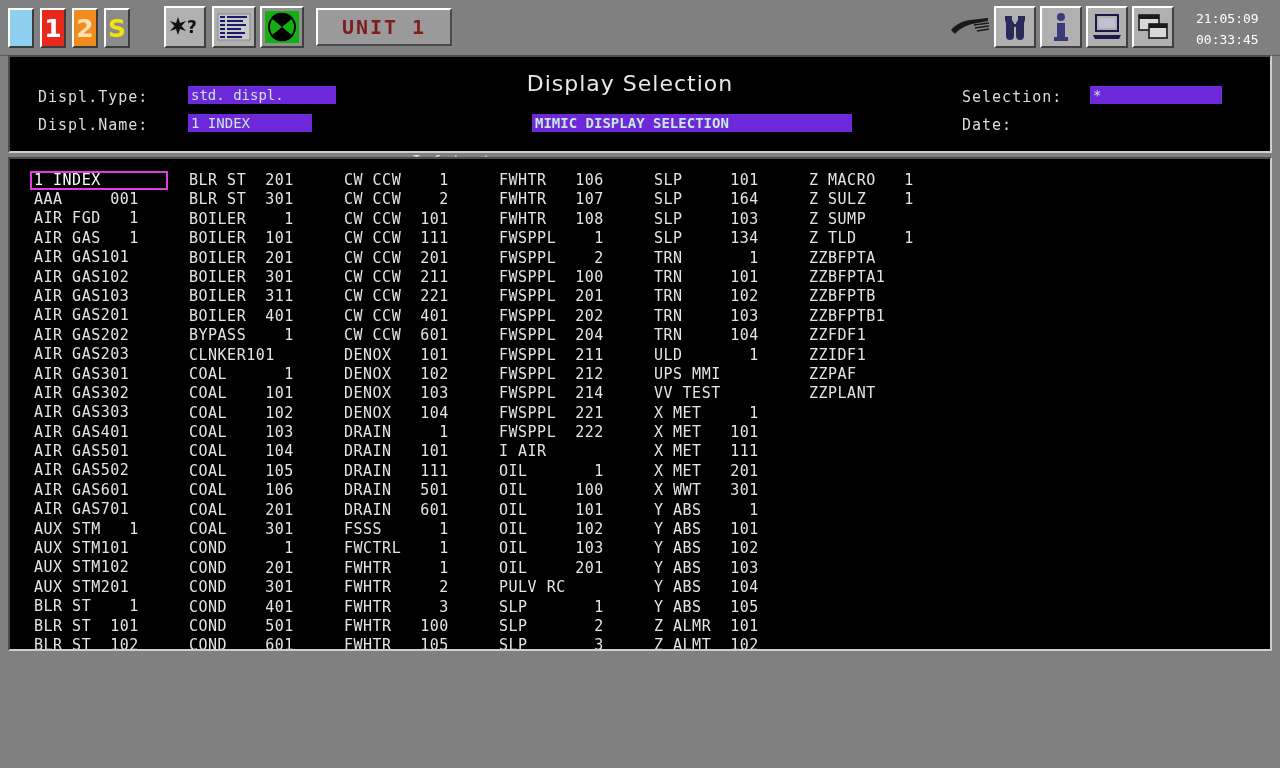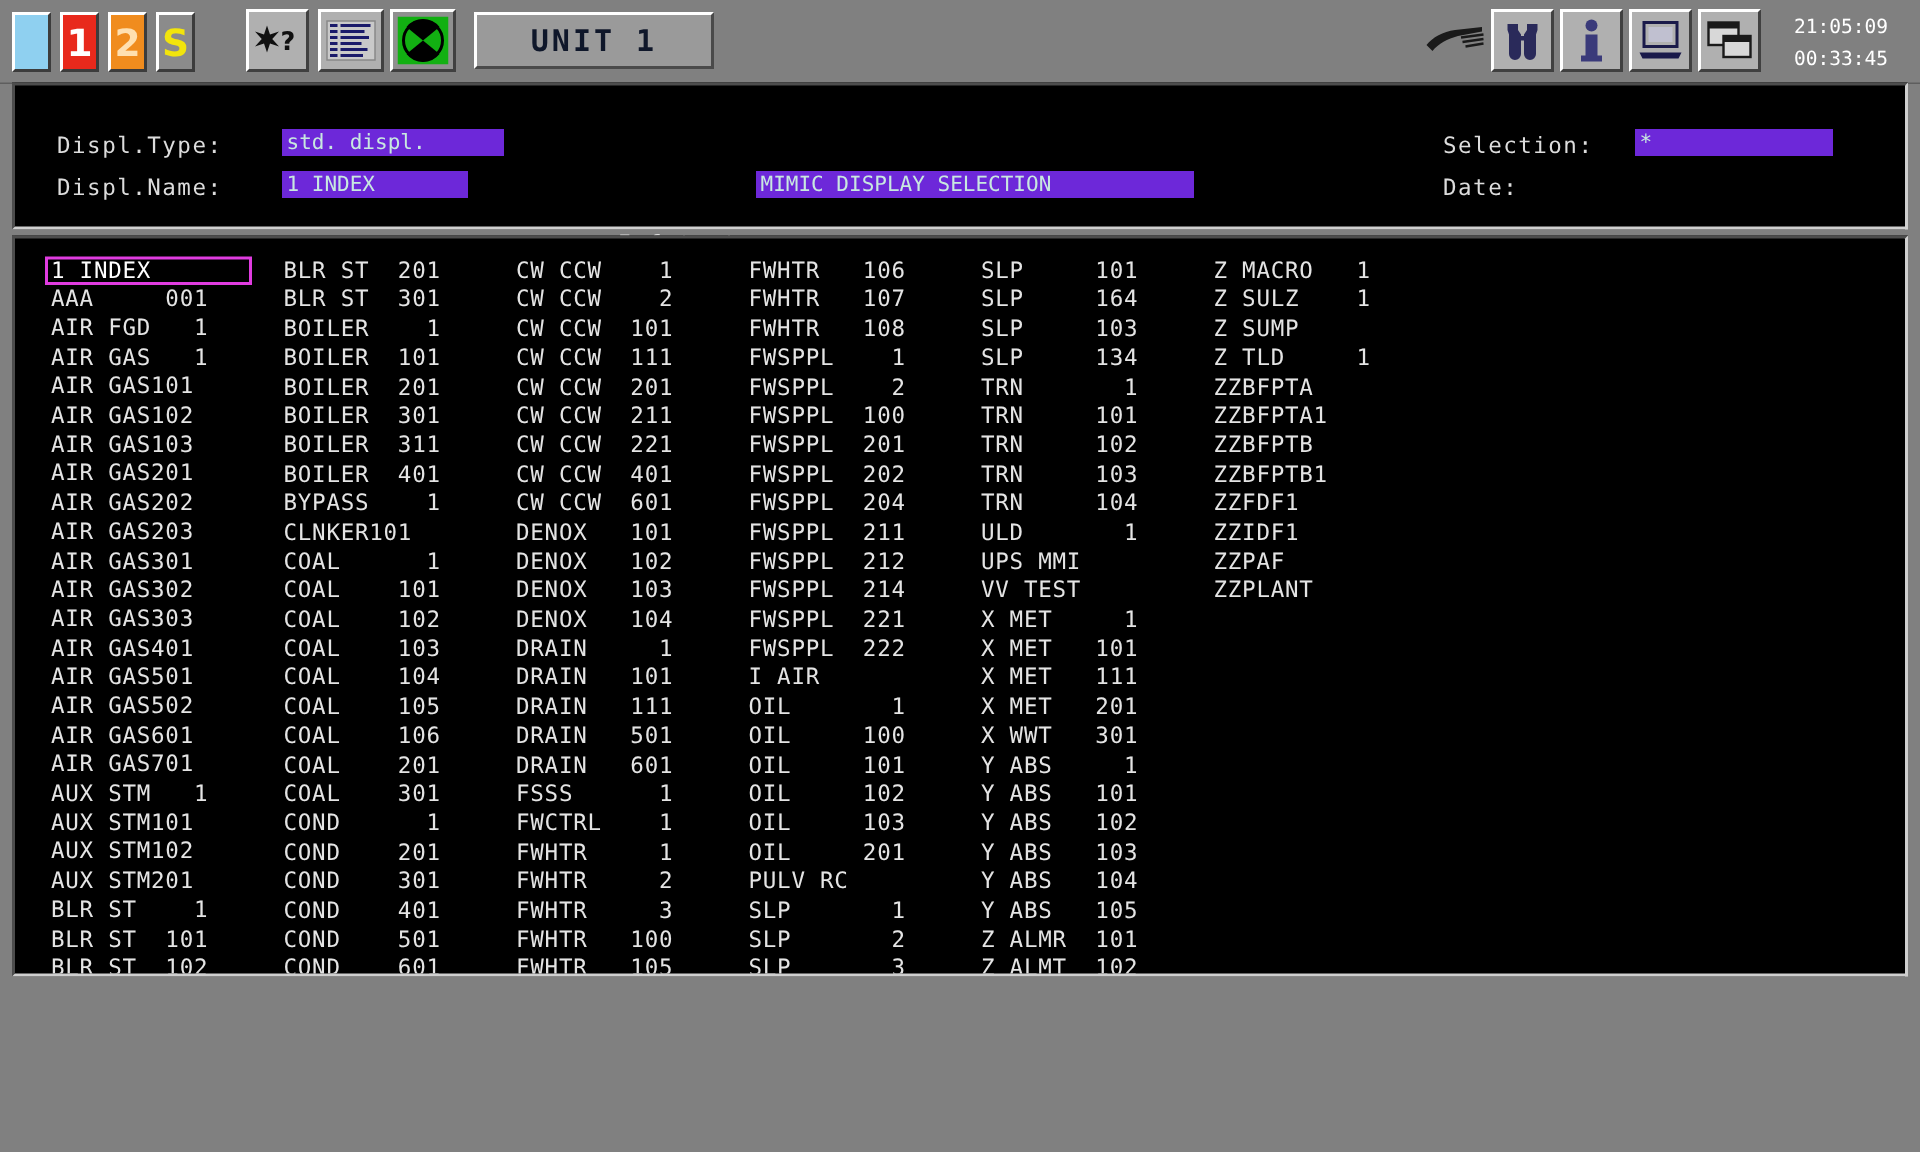--- a/index.html
+++ b/index.html
@@ -32,26 +32,26 @@
     font-family:"DejaVu Sans","Liberation Sans",sans-serif;
     font-weight:bold;font-size:25px;line-height:1;}
   #cb0{left:8px;background:#8fd0f0;}
   #cb1{left:40px;background:#e8291c;color:#ffffff;}
   #cb2{left:72px;background:#f08c1e;color:#ffe0b0;}
   #cb3{left:104px;background:#8b8b8b;color:#f2e40c;}
 
   #btn-star{left:164px;width:42px;}
   #btn-list{left:212px;width:44px;}
   #btn-green{left:260px;width:44px;background:#909090;}
-  #unitbox{position:absolute;left:316px;top:8px;width:160px;height:38px;
+  #unitbox{position:absolute;left:316px;top:8px;width:136px;height:38px;
     box-sizing:border-box;background:#9a9a9a;
     border-top:2px solid #ffffff;border-left:2px solid #ffffff;
     border-right:2px solid #4a4a4a;border-bottom:2px solid #4a4a4a;
     display:flex;align-items:center;justify-content:center;
-    color:#0f172a;font-size:20px;letter-spacing:2px;font-weight:bold;}
+    color:#7f1d1d;font-size:20px;letter-spacing:2px;font-weight:bold;}
 
   #hand-icon{position:absolute;left:948px;top:14px;width:44px;height:26px;}
   #btn-binoc{left:994px;width:42px;}
   #btn-info{left:1040px;width:42px;}
   #btn-pc{left:1086px;width:42px;}
   #btn-win{left:1132px;width:42px;}
   #clock{position:absolute;left:1196px;top:8px;width:80px;
     color:#ffffff;font-size:13px;line-height:21px;text-align:left;}
 
   
@@ -66,21 +66,21 @@
     font-size:22px;letter-spacing:1px;}
   .hlabel{position:absolute;color:#dcdcdc;font-size:15px;letter-spacing:1px;}
   .hfield{position:absolute;background:#6d28d9;color:#c8e8e0;
     font-size:14px;box-sizing:border-box;padding:1px 3px;
     overflow:hidden;white-space:nowrap;line-height:16px;height:18px;}
   #lbl-dtype{left:28px;top:31px;}
   #fld-dtype{left:178px;top:29px;width:148px;}
   #lbl-dname{left:28px;top:59px;}
   #fld-dname{left:178px;top:57px;width:124px;}
   #lbl-info{left:402px;top:59px;margin-top:37px;}
-  #fld-info{left:494px;top:57px;width:292px;}
+  #fld-info{left:522px;top:57px;width:320px;font-weight:bold;}
   #lbl-sel{left:952px;top:31px;}
   #fld-sel{left:1080px;top:29px;width:132px;}
   #lbl-date{left:952px;top:59px;}
 
   
   #list{
     position:absolute;left:8px;top:157px;width:1264px;height:494px;
     background:#000000;box-sizing:border-box;
     border-top:2px solid #4d4d4d;border-left:2px solid #4d4d4d;
     border-right:2px solid #cfcfcf;border-bottom:2px solid #cfcfcf;
@@ -200,20 +200,21 @@
       </svg>
     </div>
 
     <div id="clock">
       <div>21:05:09</div>
       <div>00:33:45</div>
     </div>
   </div>
 
   <div id="header">
+    <div id="title">Display Selection</div>
 
     <div class="hlabel" id="lbl-dtype">Displ.Type:</div>
     <div class="hfield" id="fld-dtype">std. displ.</div>
 
     <div class="hlabel" id="lbl-dname">Displ.Name:</div>
     <div class="hfield" id="fld-dname">1 INDEX</div>
 
     <div class="hlabel" id="lbl-info">Infotext:</div>
     <div class="hfield" id="fld-info">MIMIC DISPLAY SELECTION</div>
 

